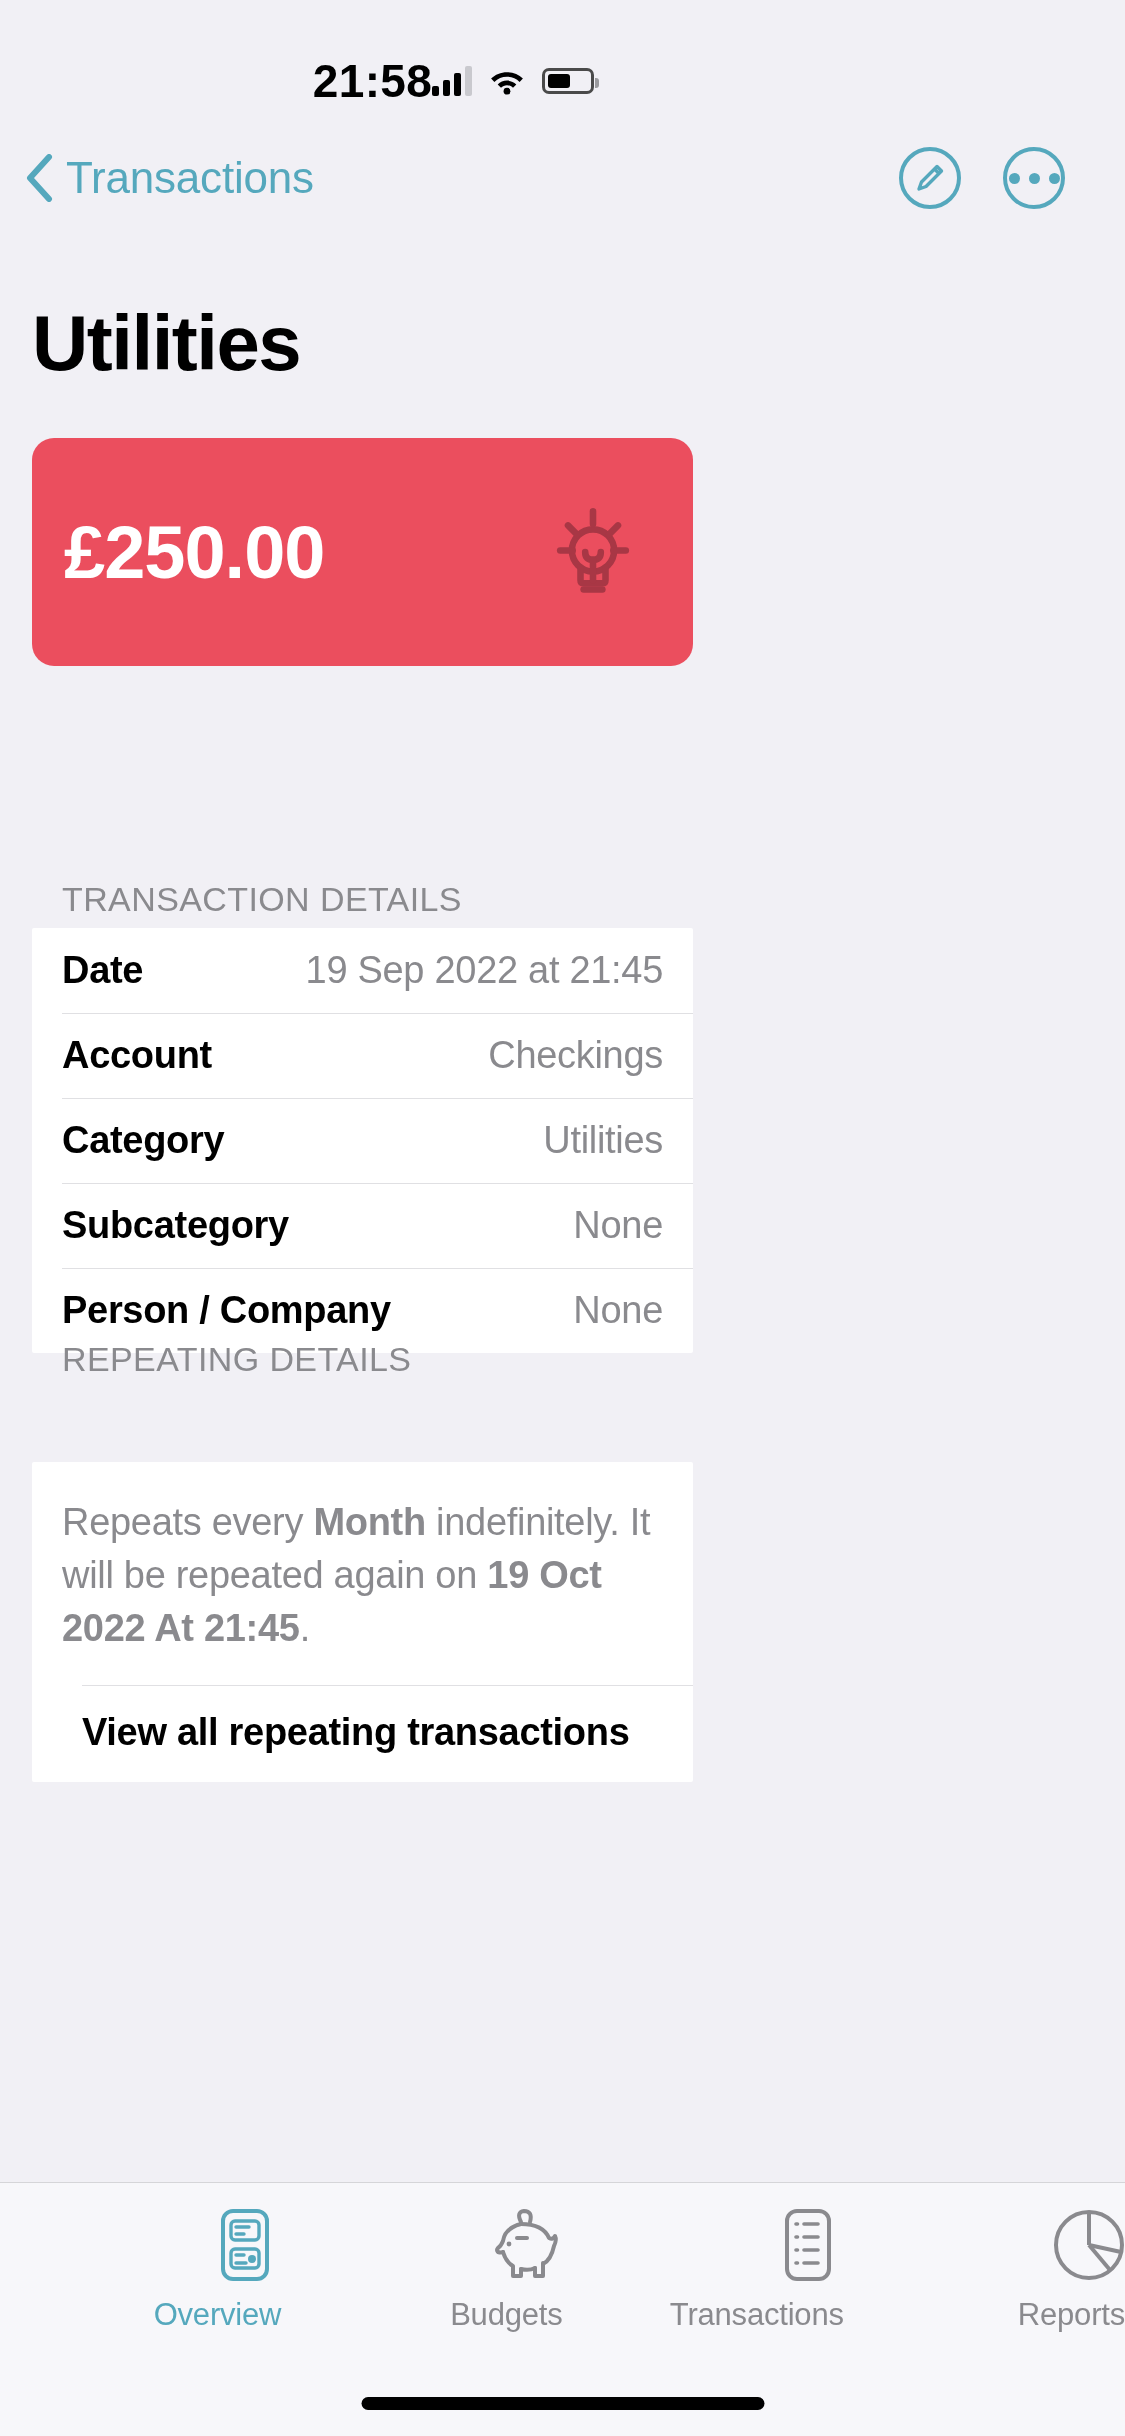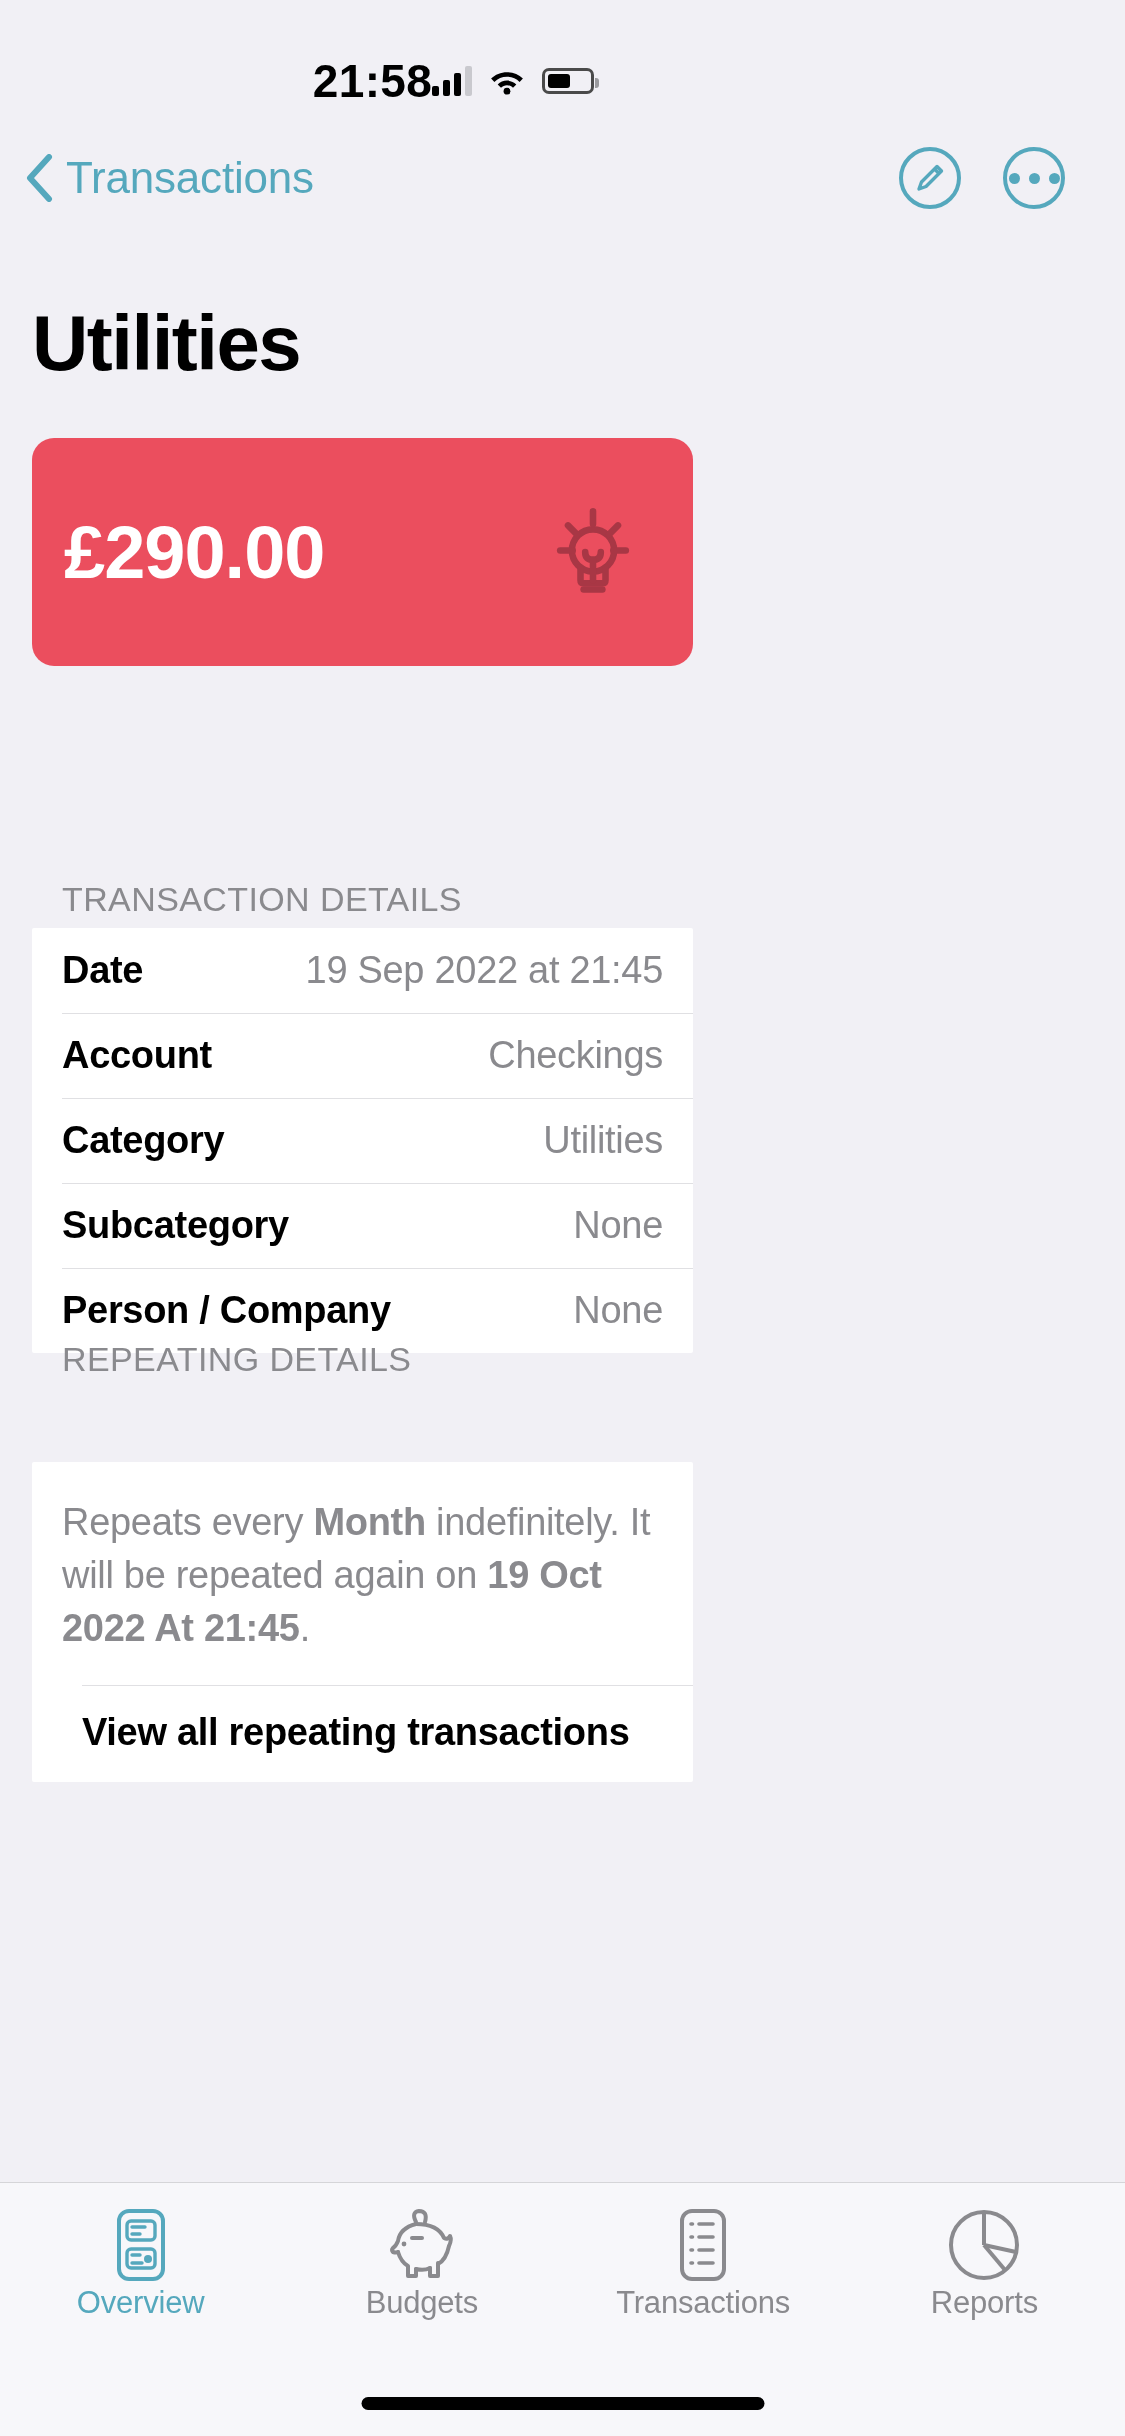--- a/index.html
+++ b/index.html
@@ -113,21 +113,21 @@
   }
   .repeat-link{ font-size:38px; font-weight:700; color:#000; letter-spacing:-0.3px; }
 
   
   .tabbar{
     position:absolute; bottom:0; left:0; width:1125px; height:254px;
     background:#F7F7FA; border-top:1px solid #D5D5D8;
     display:flex; align-items:flex-start; padding-top:22px;
   }
   .tab{
-    flex:1; display:flex; flex-direction:column; align-items:center; gap:0; cursor:pointer;
+    flex:1; display:flex; flex-direction:column; align-items:flex-end; gap:12px; cursor:pointer;
   }
   .tab-icon{ width:72px; height:80px; display:flex; align-items:center; justify-content:center; }
   .tab-label{ font-size:31px; color:#8A8A8E; letter-spacing:-0.2px; }
   .tab.active .tab-label{ color:#55A8BD; }
 
   .home-indicator{
     position:absolute; bottom:26px; left:50%; transform:translateX(-50%);
     width:403px; height:13px; border-radius:8px; background:#000;
   }
 </style>
@@ -174,21 +174,21 @@
           <span></span>
           <span></span>
       </div>
     </div>
   </div>
 </div>
 
 <div class="page-title">Utilities</div>
 
 <div class="amount-card">
-  <div class="amount-value">£290.00</div>
+  <div class="amount-value">£250.00</div>
   <svg class="bulb-icon" viewBox="0 0 64 64">
     <g fill="none" stroke="#A83745" stroke-width="4.2" stroke-linecap="round">
       <circle cx="32" cy="31" r="13.5"></circle>
       <path d="M24 42 L24 50 Q24 52 26 52 L38 52 Q40 52 40 50 L40 42"></path>
       <path d="M26 56 L38 56"></path>
       <path d="M27 32 Q27 37 32 37 Q37 37 37 32"></path>
       <path d="M32 37 L32 50"></path>
       <path d="M32 6 L32 14"></path>
       <path d="M11 31 L19 31"></path>
       <path d="M45 31 L53 31"></path>

